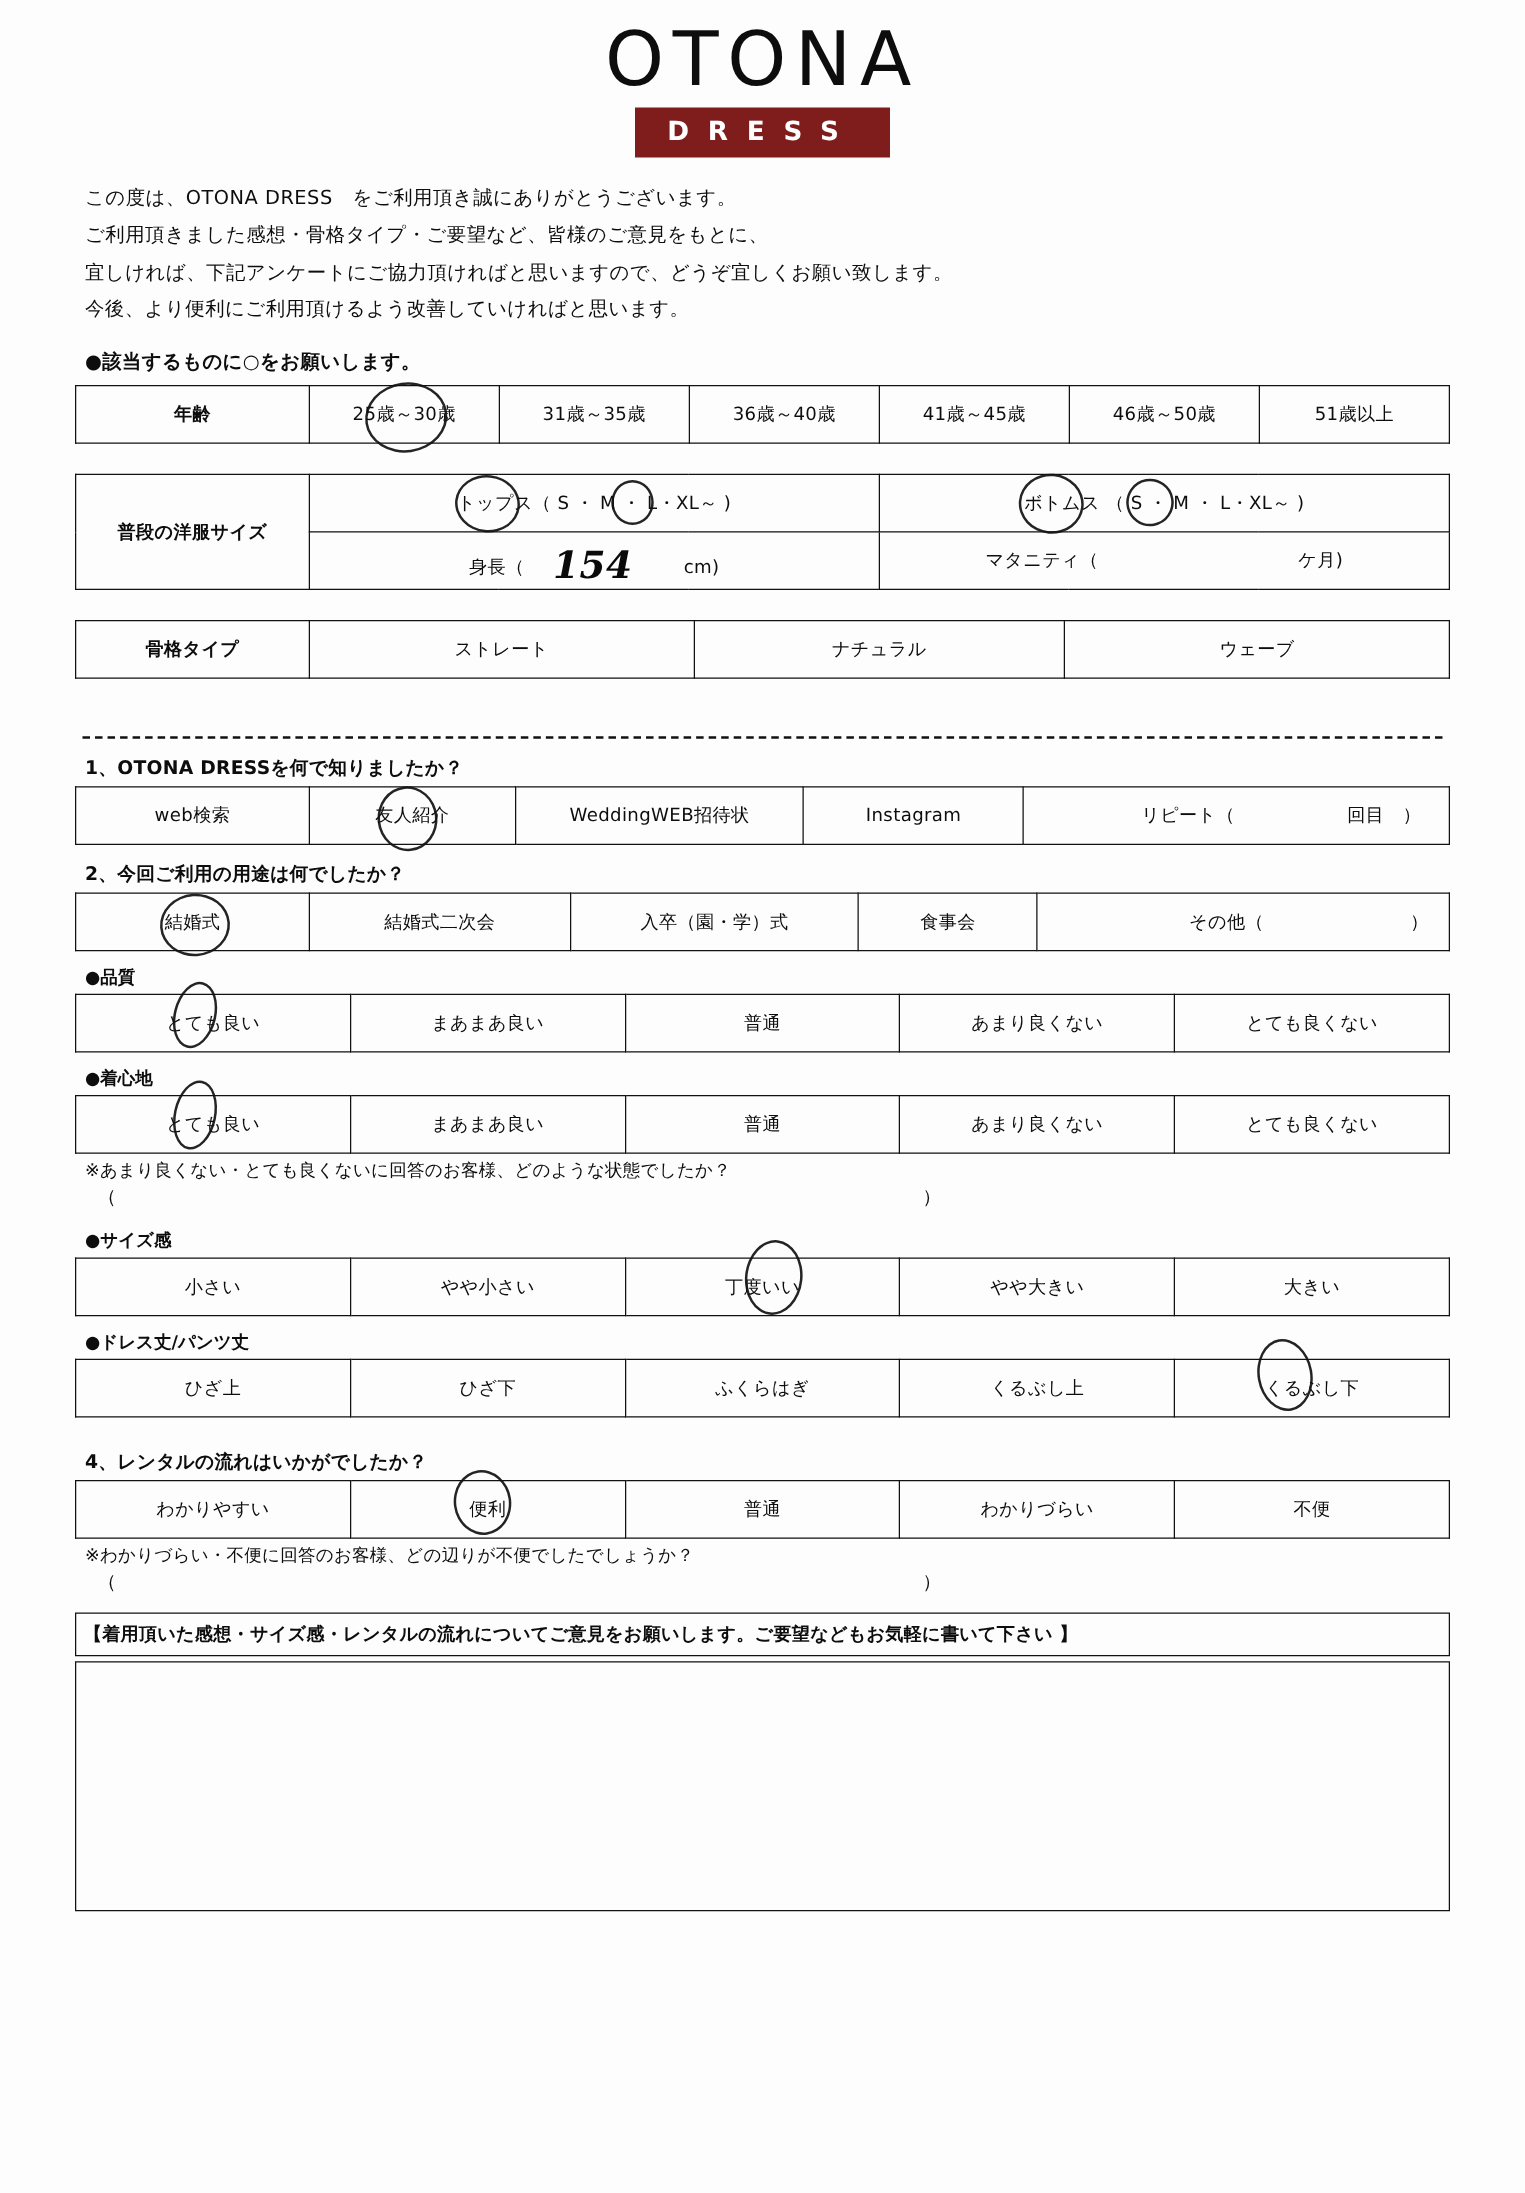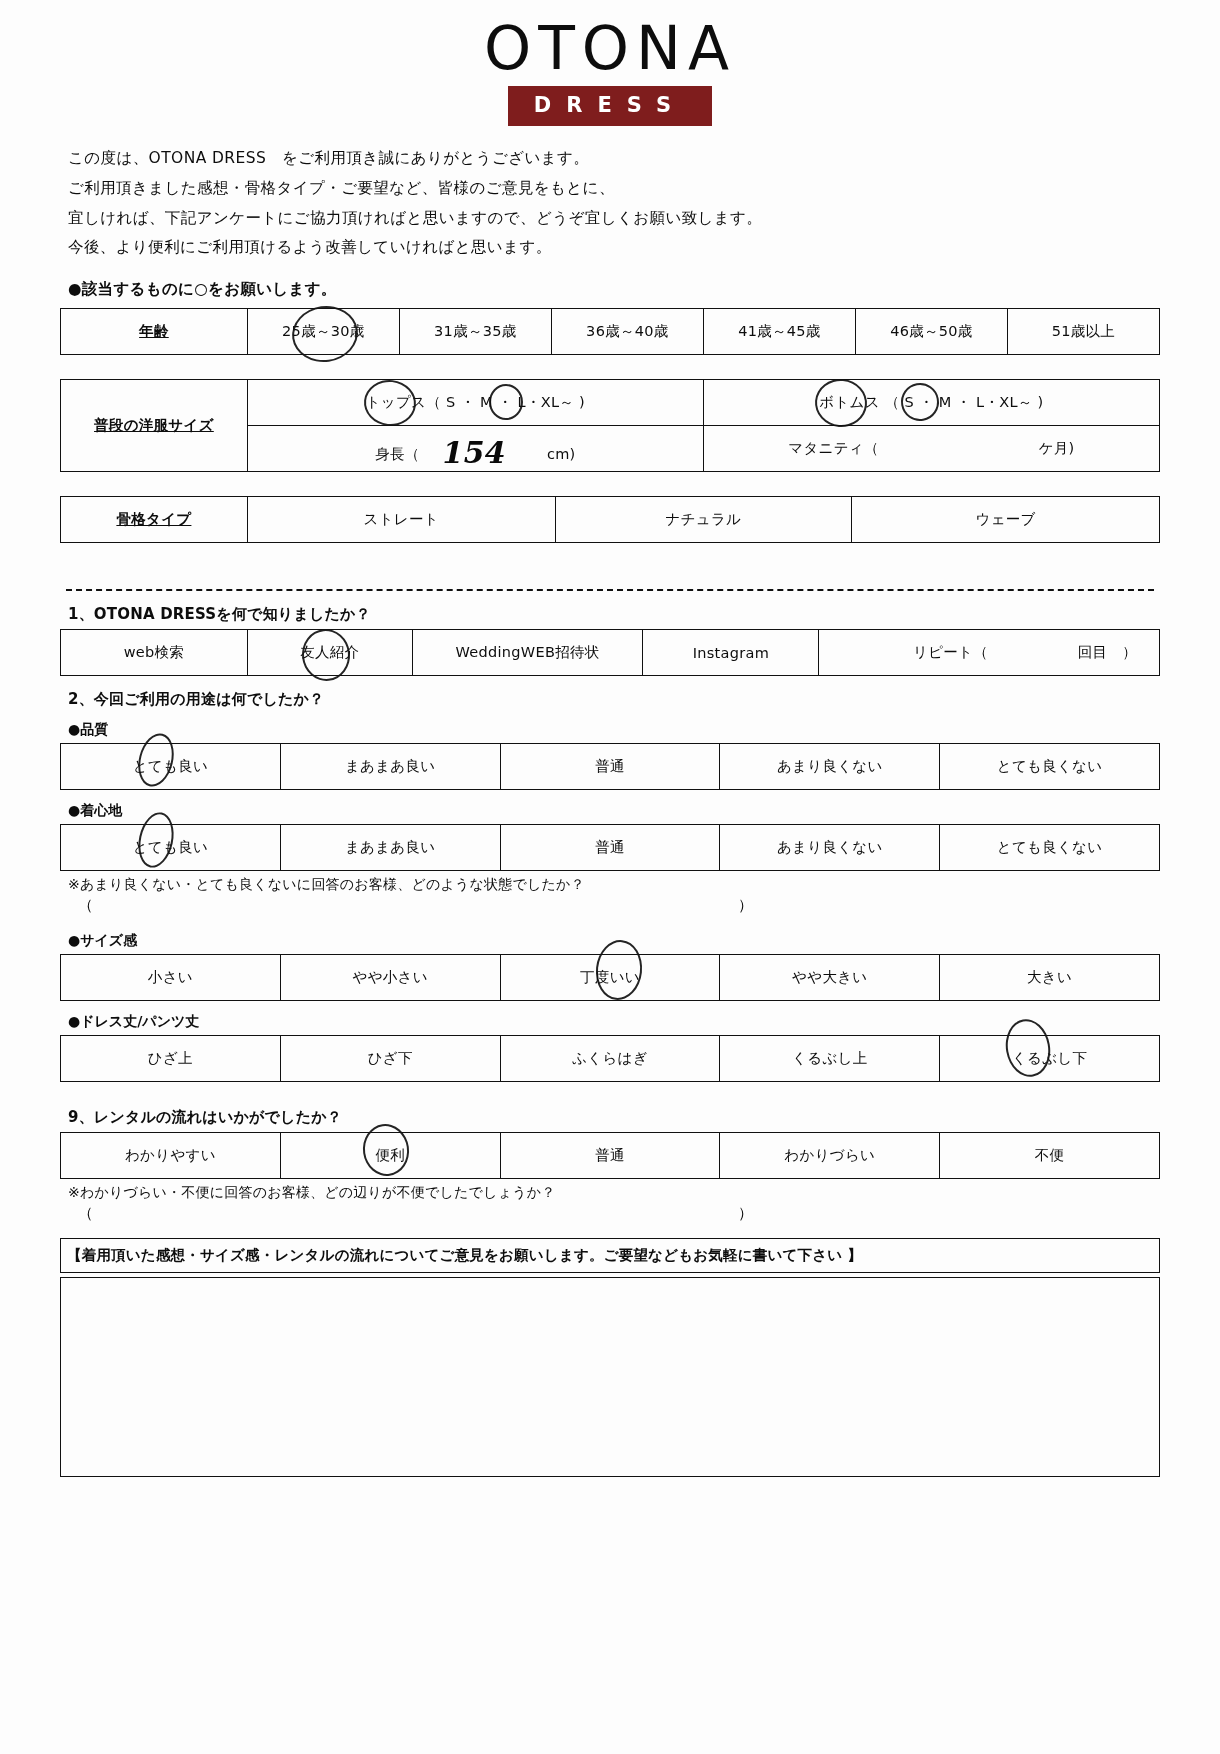--- a/index.html
+++ b/index.html
@@ -42,21 +42,21 @@
   table.frm { width:100%; border-collapse:collapse; table-layout:fixed; margin-bottom:2px; }
   table.frm td {
     border:1.5px solid #111;
     height:46px;
     text-align:center;
     font-size:14.5px;
     position:relative;
     padding:2px 4px;
     letter-spacing:.3px;
   }
-  td.hdr { font-weight:700; font-size:14.5px;text-decoration:underline; }
+  td.hdr { font-weight:700; font-size:14.5px; }
   td.tall { height:56px; }
   .gap { height:22px; }
   .gap-s { height:10px; }
 
   .dashed {
     border-top:2px dashed #111;
     margin:22px 6px 6px 6px;
     height:0;
   }
   .ellipse {
@@ -197,20 +197,39 @@
       <td style="width:16%">Instagram</td>
       <td class="left-note">
         <span>リピート（</span>
         <span style="float:right;padding-right:18px;">回目　）</span>
       </td>
     </tr>
   </tbody>
     </table>
 
   <div class="q-head">2、今回ご利用の用途は何でしたか？</div>
+  <table class="frm">
+    <tbody>
+        <tr>
+      <td style="width:17%">
+        <span class="cell-inner">
+          <span>結婚式</span>
+          <span class="ellipse" style="left:-4px;top:-13px;width:56px;height:50px;transform:rotate(-4deg);"></span>
+        </span>
+      </td>
+      <td style="width:19%">結婚式二次会</td>
+      <td style="width:21%">入卒（園・学）式</td>
+      <td style="width:13%">食事会</td>
+      <td class="left-note">
+        <span>その他（</span>
+        <span style="float:right;padding-right:12px;">）</span>
+      </td>
+    </tr>
+  </tbody>
+    </table>
 
 
   <div class="sub-head">●品質</div>
   <table class="frm">
     <tbody>
         <tr>
       <td>
         <span class="cell-inner">
           <span>とても良い</span>
           <span class="ellipse" style="left:6px;top:-24px;width:34px;height:54px;transform:rotate(14deg);"></span>
@@ -278,21 +297,21 @@
           <span>くるぶし下</span>
           <span class="ellipse" style="left:-6px;top:-30px;width:44px;height:58px;transform:rotate(-10deg);"></span>
         </span>
       </td>
     </tr>
   </tbody>
     </table>
 
   <div class="gap-s"></div>
 
-  <div class="q-head">9、レンタルの流れはいかがでしたか？</div>
+  <div class="q-head">4、レンタルの流れはいかがでしたか？</div>
   <table class="frm">
     <tbody>
         <tr>
       <td>わかりやすい</td>
       <td>
         <span class="cell-inner">
           <span>便利</span>
           <span class="ellipse" style="left:-12px;top:-22px;width:46px;height:52px;transform:rotate(-8deg);"></span>
         </span>
       </td>

